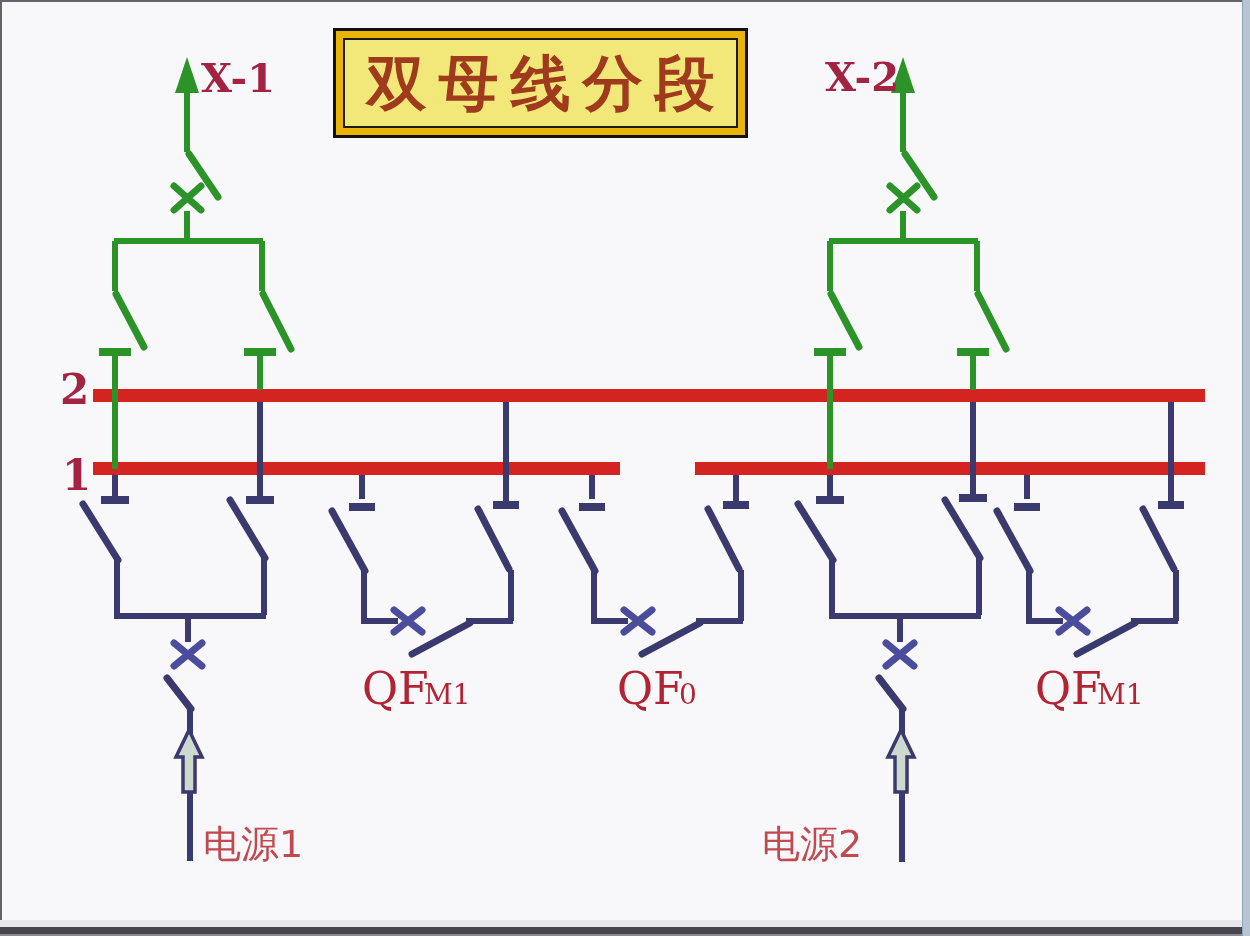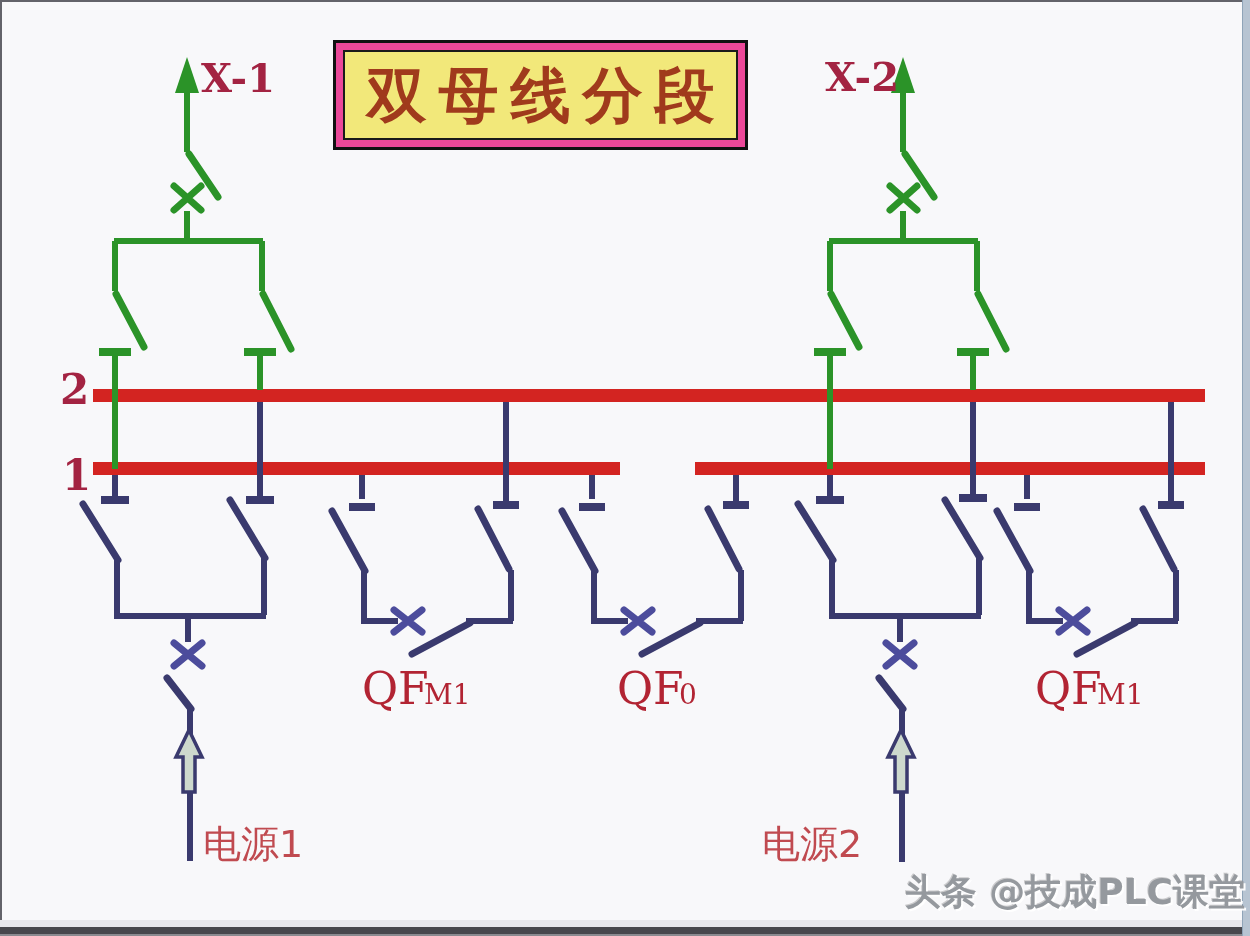--- a/index.html
+++ b/index.html
@@ -10,22 +10,22 @@
   
   .edge-top{position:absolute;left:0;top:0;width:1250px;height:2px;background:#63636a;}
   .edge-left{position:absolute;left:0;top:0;width:2px;height:936px;background:#63636a;}
   .edge-bottom-light{position:absolute;left:0;top:920px;width:1250px;height:7px;background:#e7e7ec;}
   .edge-bottom-dark{position:absolute;left:0;top:927px;width:1250px;height:7px;background:#47474d;}
   .edge-bottom-foot{position:absolute;left:0;top:934px;width:1250px;height:2px;background:#8a8a90;}
   .edge-right{position:absolute;left:1242px;top:0;width:8px;height:936px;
     background:#b7c4d2;border-left:1px solid #8fa4b8;}
   
   .title-box{
-    position:absolute;left:333px;top:40px;width:415px;height:110px;
-    box-sizing:border-box;border:3px solid #111;background:#ec4899;padding:7px;
+    position:absolute;left:333px;top:28px;width:415px;height:110px;
+    box-sizing:border-box;border:3px solid #111;background:#eab308;padding:7px;
   }
   .title-inner{
     width:100%;height:100%;box-sizing:border-box;border:2px solid #1a1a1a;
     background:#f2e87a;display:flex;align-items:center;justify-content:center;
   }
   .title-text{
     font-family:"DejaVu Serif",serif;font-weight:bold;font-size:60px;line-height:1;
     color:#a03a1c;letter-spacing:12px;padding-left:12px;white-space:nowrap;
   }
   
@@ -208,15 +208,14 @@
       <text class="lbl-qf-sub" x="679" y="704" fill="#b22433">0</text>
 
       <text class="lbl-qf" x="1035" y="704" fill="#b22433">QF</text>
       <text class="lbl-qf-sub" x="1097" y="704" fill="#b22433">M1</text>
 
       <text class="lbl-source" x="203" y="857" fill="#c04a50">电源1</text>
       <text class="lbl-source" x="762" y="857" fill="#c04a50">电源2</text>
     </g>
   </svg>
 
-  <div class="watermark">头条 @技成PLC课堂</div>
 
 </div>
 
 </body></html>

